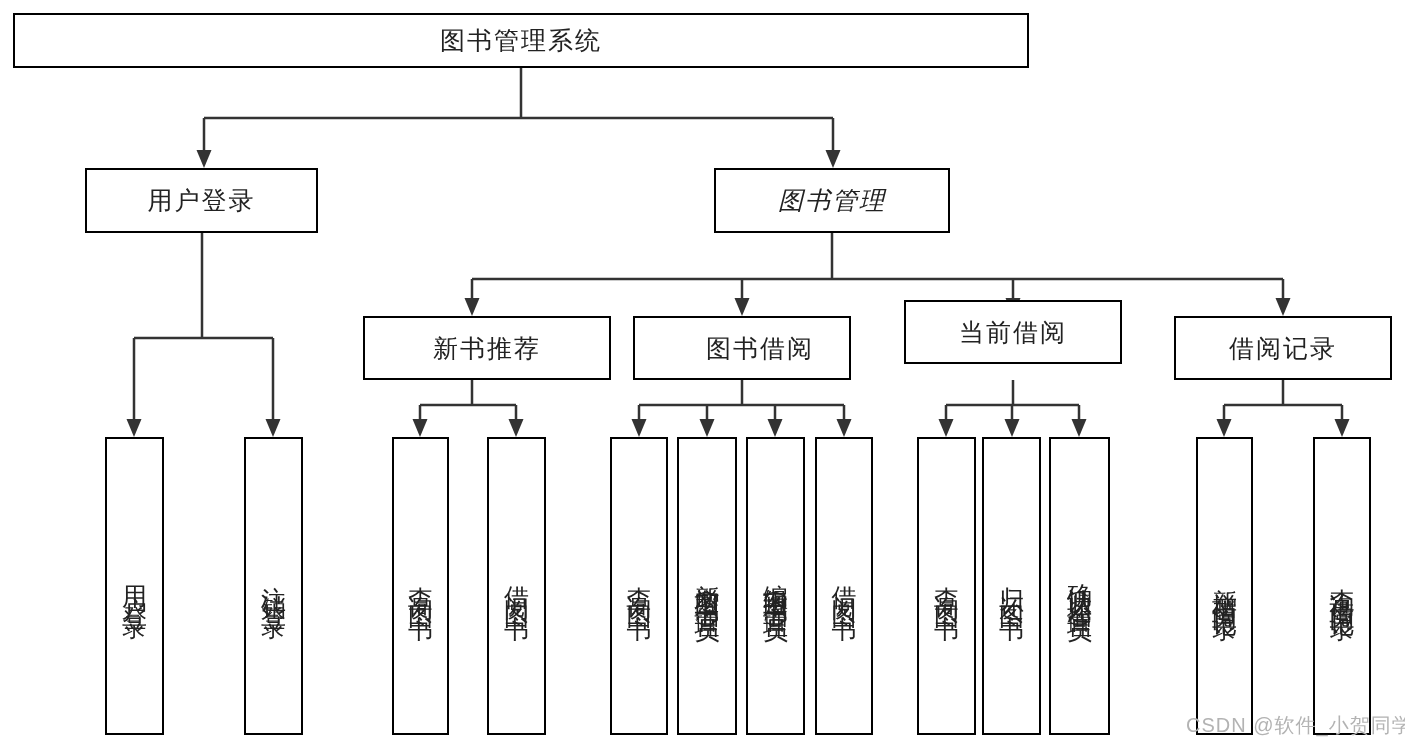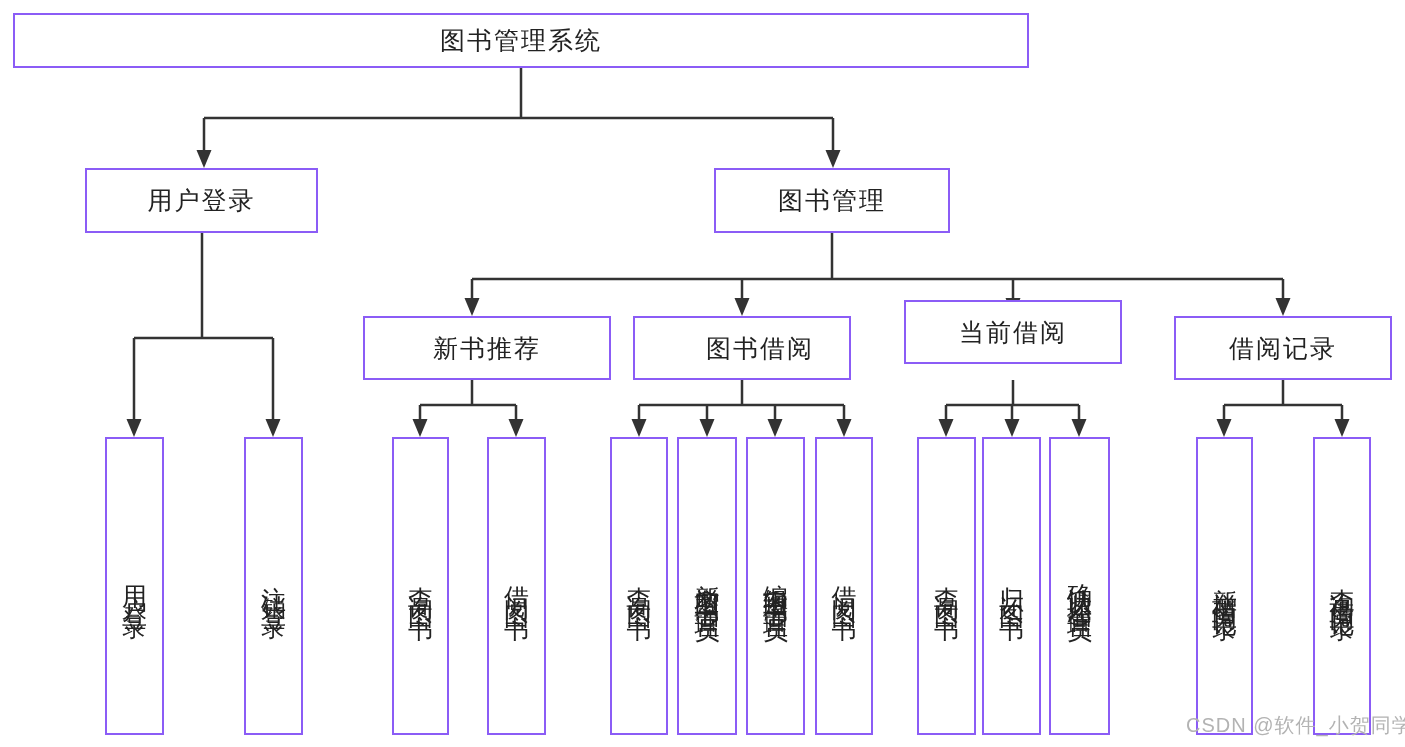--- a/index.html
+++ b/index.html
@@ -9,21 +9,21 @@
     background:#ffffff;
     font-family:"Liberation Serif","DejaVu Serif",serif;
     overflow:hidden;
   }
   .connectors { position:absolute; left:0; top:0; pointer-events:none; }
   .connectors path { stroke:#333333; stroke-width:2.5; fill:none; }
   .connectors polygon { fill:#333333; stroke:none; }
   .box {
     position:absolute;
     box-sizing:border-box;
-    border:2px solid #8b5cf6;
+    border:2px solid #000000;
     background:#ffffff;
     display:flex;
     align-items:center;
     justify-content:center;
     color:#222222;
     font-size:25px;
     letter-spacing:2px;
     white-space:nowrap;
   }
   .vbox {
@@ -89,21 +89,21 @@
     <g>
       <path d="M1283 380 V405 M1224 405 H1342 M1224 405 V423 M1342 405 V423"></path>
       <polygon points="1224,437 1216.5,419 1231.5,419"></polygon>
       <polygon points="1342,437 1334.5,419 1349.5,419"></polygon>
     </g>
   </svg>
 
   <div class="box" style="left:13px; top:13px; width:1016px; height:55px;">图书管理系统</div>
 
   <div class="box" style="left:85px; top:168px; width:233px; height:65px;">用户登录</div>
-  <div class="box" style="left:714px; top:168px; width:236px; height:65px;">图书管理</div>
+  <div class="box" style="left:714px; top:168px; width:236px; height:65px;font-style:italic;">图书管理</div>
 
   <div class="box" style="left:363px; top:316px; width:248px; height:64px;">新书推荐</div>
   <div class="box" style="left:633px; top:316px; width:218px; height:64px;padding-left:36px;">图书借阅</div>
   <div class="box" style="left:904px; top:300px; width:218px; height:64px;">当前借阅</div>
   <div class="box" style="left:1174px; top:316px; width:218px; height:64px;">借阅记录</div>
 
   <div class="box vbox ls-lg" style="left:105px; top:437px; width:59px; height:298px;">用户登录</div>
   <div class="box vbox ls-lg" style="left:244px; top:437px; width:59px; height:298px;">注销登录</div>
 
   <div class="box vbox ls-lg" style="left:392px; top:437px; width:57px; height:298px;">查询图书</div>

